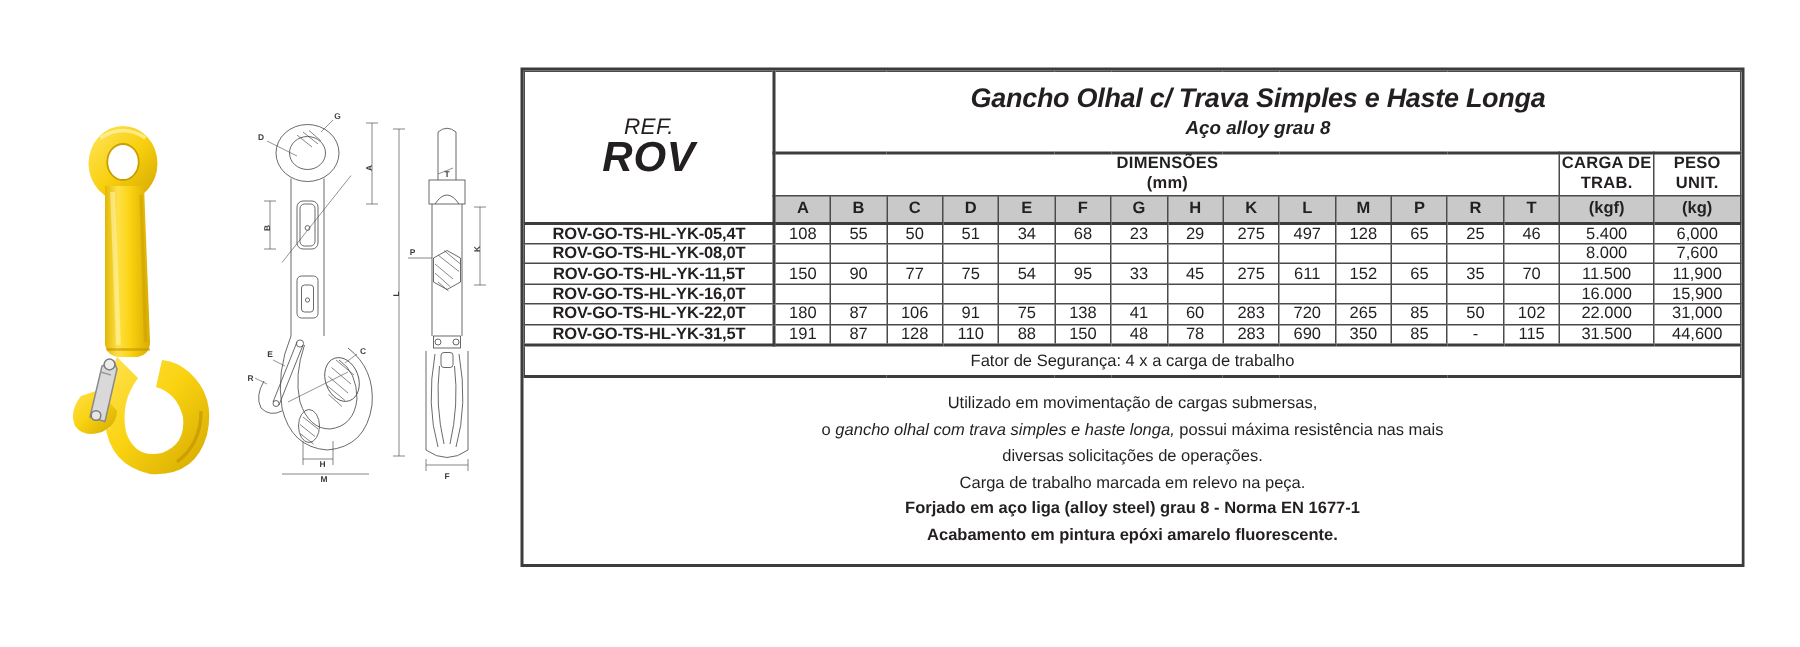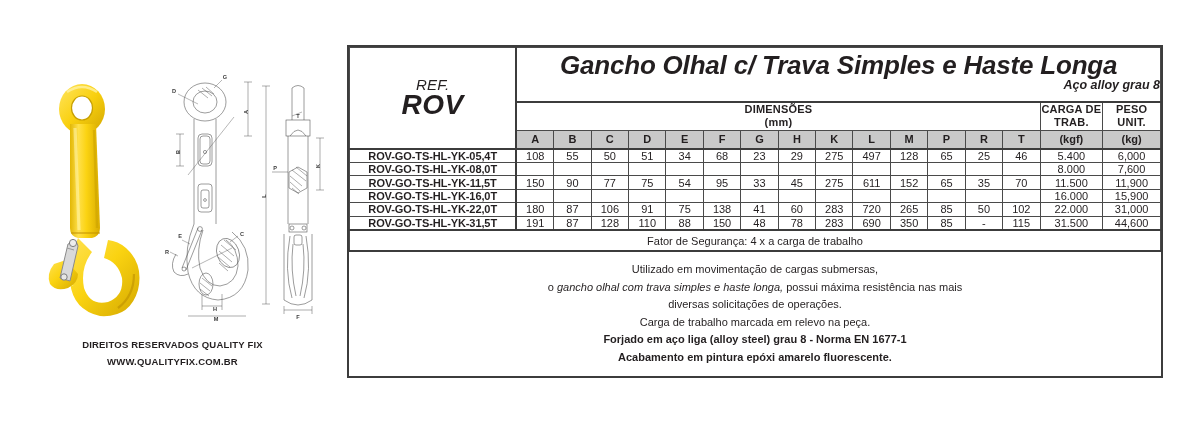--- a/index.html
+++ b/index.html
@@ -90,32 +90,31 @@
     font-style: italic;
     letter-spacing: .5px;
     line-height: 26px;
   }
 
   .title-cell {
     border-bottom: 2px solid #3c3c3c !important;
     padding: 4px 0 6px 0 !important;
   }
   .title-main {
-    font-size: 26px;
+    font-size: 18px;
     font-weight: bold;
     font-style: italic;
     letter-spacing: -0.2px;
     line-height: 24px;
   }
   .title-sub {
     font-size: 12.5px;
     font-weight: bold;
     font-style: italic;
     line-height: 17px;
-    text-align: right;
   }
 
   .group-head {
     font-size: 10px;
     font-weight: bold;
     line-height: 13px;
     letter-spacing: .2px;
   }
   .group-head .unit { font-weight: bold; }
 
@@ -305,24 +304,20 @@
     </g>
     <g font-family="Liberation Sans, sans-serif" font-size="5.6" font-weight="bold" fill="#3c3c3c" text-anchor="middle">
       <text x="36" y="46">T</text>
       <text x="13" y="98">P</text>
       <text x="58" y="94" transform="rotate(-90 58 94)">K</text>
       <text x="36" y="247">F</text>
       <text x="4" y="124" transform="rotate(-90 4 124)">L</text>
     </g>
   </svg>
 
-  <div id="copyright-block">
-    <div>DIREITOS RESERVADOS QUALITY FIX</div>
-    <div>WWW.QUALITYFIX.COM.BR</div>
-  </div>
 </div>
 
 <div id="spec-table">
   <table>
     <colgroup>
       <col style="width:165px">
       <col span="14" style="width:37px">
       <col style="width:62px">
       <col style="width:57px">
     </colgroup>

